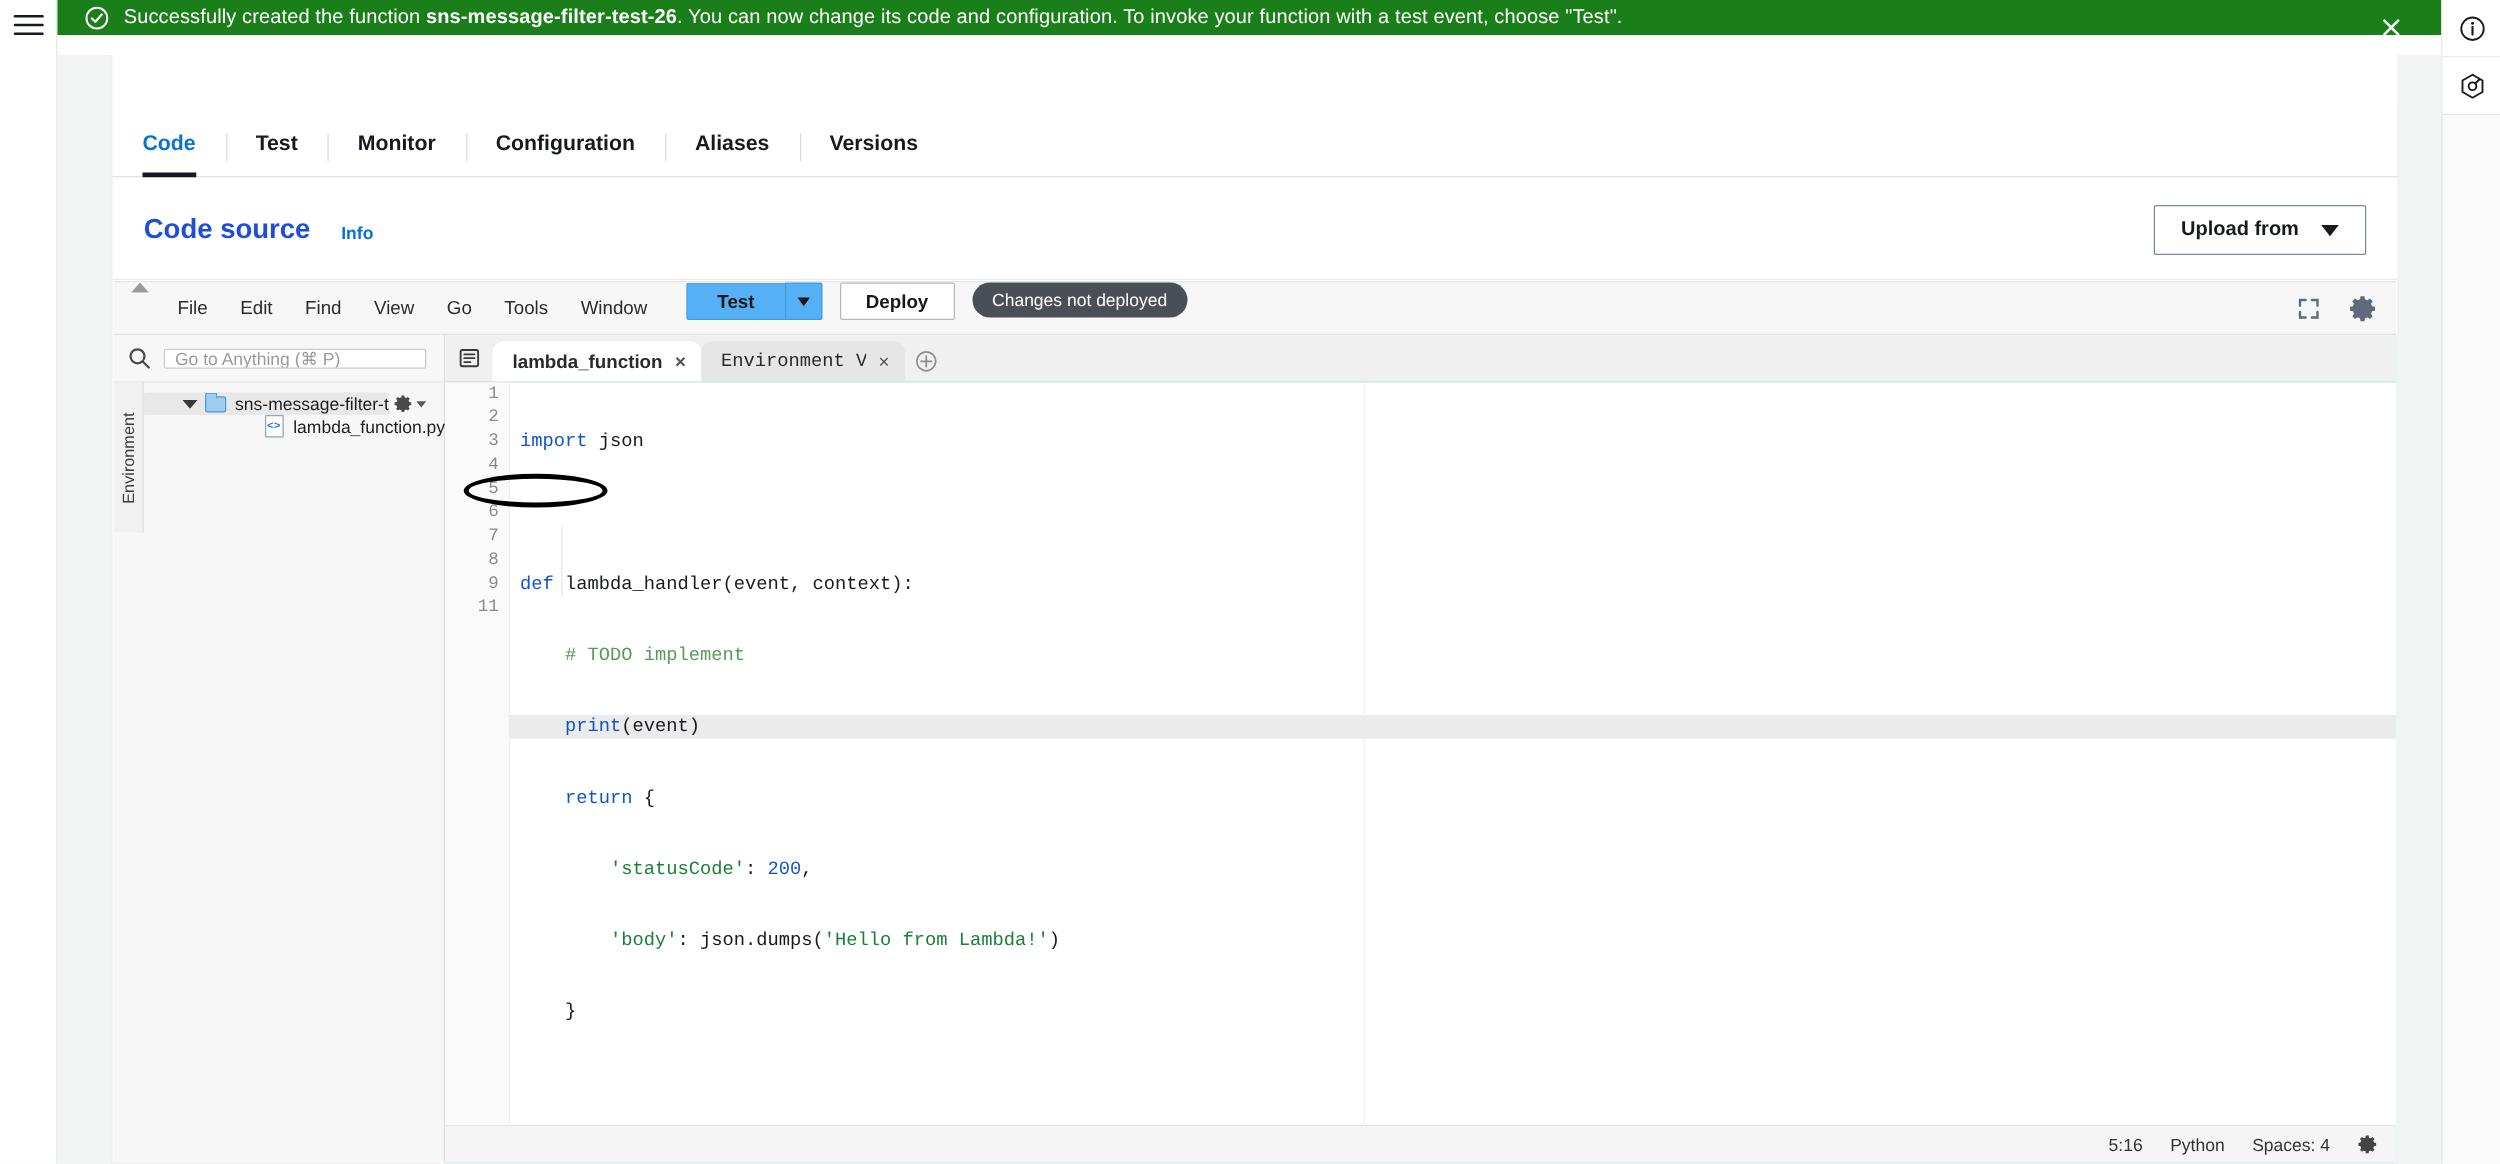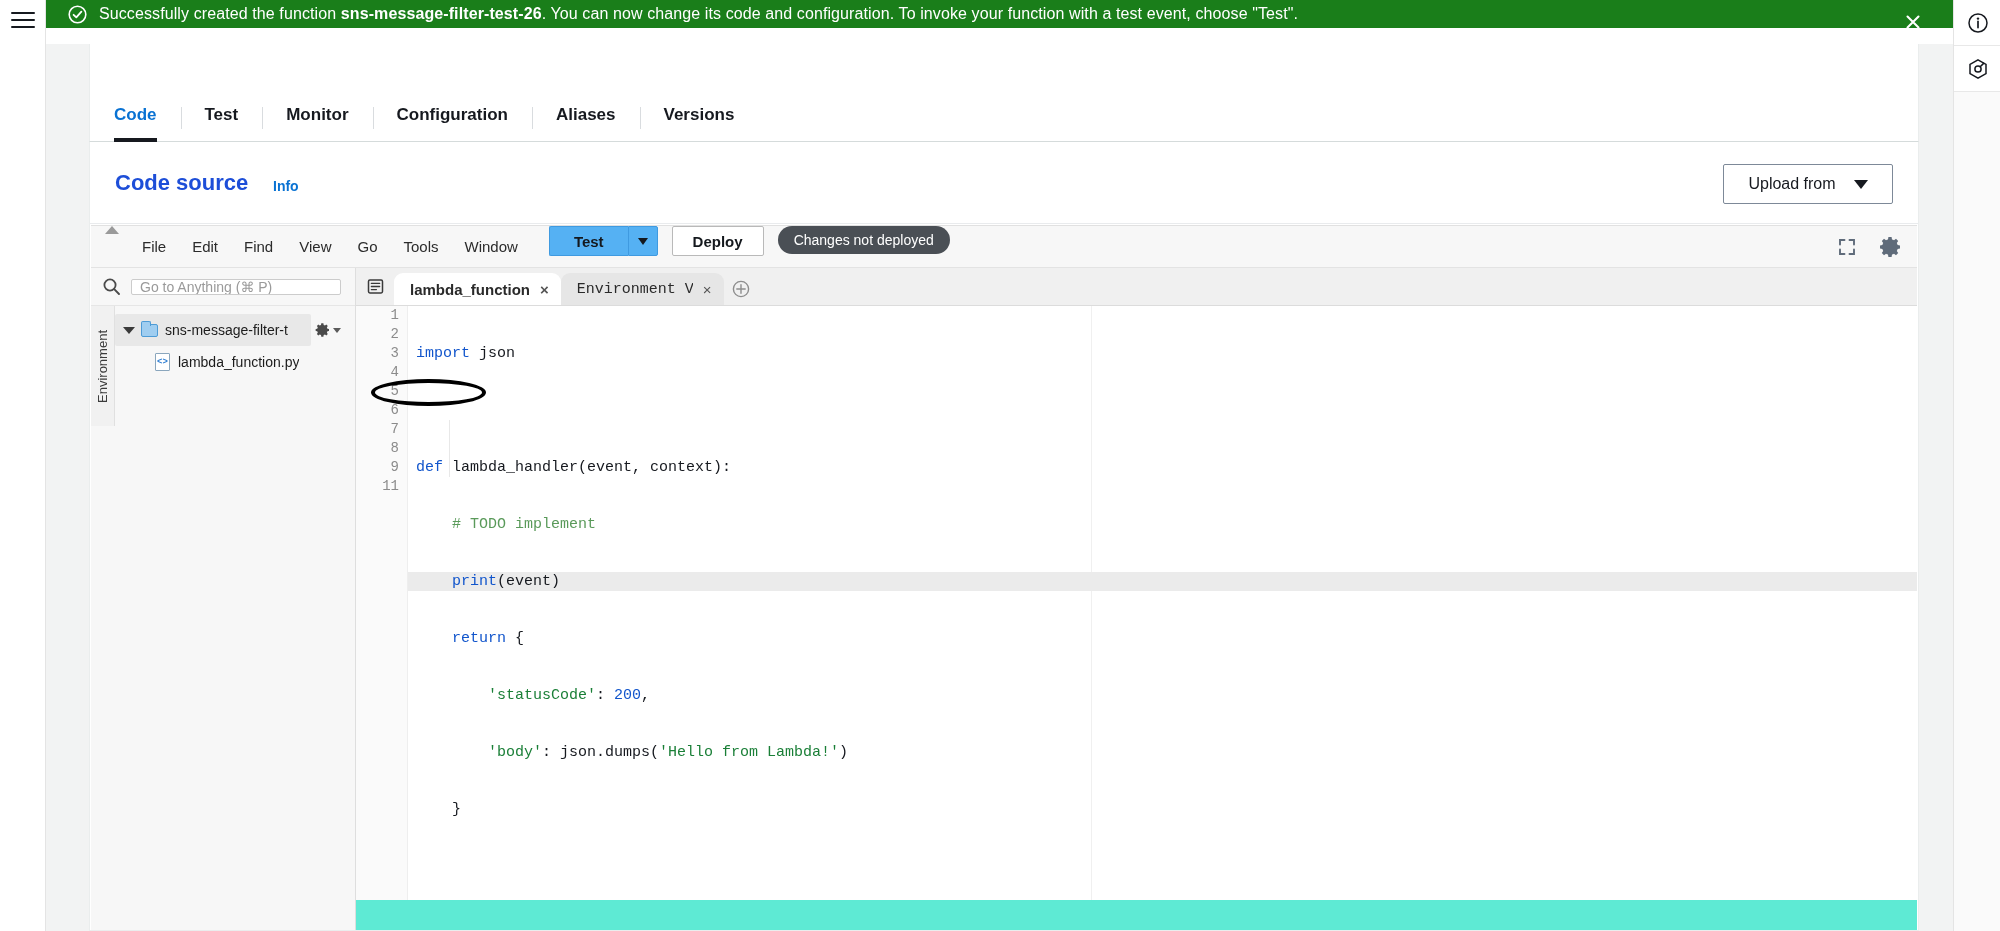--- a/index.html
+++ b/index.html
@@ -134,21 +134,21 @@
     font-size: 14px; font-weight: 700; color: #0972d3;
     cursor: pointer;
   }
   .upload-btn {
     position: absolute; right: 25px; top: 22px;
     height: 40px; min-width: 170px;
     padding: 0 18px;
     border: 1px solid #7d8998; border-radius: 2px;
     background: #ffffff;
     display: flex; align-items: center; justify-content: center; gap: 18px;
-    font-size: 16px; font-weight: 400; color: #16191f;
+    font-size: 16px; font-weight: 700; color: #16191f;
     cursor: pointer;
   }
   .caret-down {
     width: 0; height: 0;
     border-left: 7px solid transparent;
     border-right: 7px solid transparent;
     border-top: 9px solid #16191f;
   }
 
   
@@ -248,23 +248,23 @@
     background: #f1f1f1; border-right: 1px solid #e0e0e0;
     display: flex; align-items: center; justify-content: center;
   }
   .envtab span {
     writing-mode: vertical-rl; transform: rotate(180deg);
     font-size: 13px; color: #3b3b3b; white-space: nowrap;
   }
 
   .tree { position: absolute; left: 24px; top: 38px; width: 241px; padding-top: 8px; }
   .tree-row {
-    display: flex; align-items: center; height: 32px;
+    display: flex; align-items: center; height: 18px;
     font-size: 14px; color: #1c1c1c; cursor: pointer;
-    padding-left: 8px; position: relative;
+    padding-left: 8px; position: relative; justify-content: flex-end;
   }
   .tree-row.folder { background: #e8e8e8; width: 196px; border-radius: 2px; }
   .tw-caret {
     width: 0; height: 0; margin-right: 6px;
     border-left: 6px solid transparent; border-right: 6px solid transparent;
     border-top: 7px solid #3a3a3a;
   }
   .folder-icon {
     width: 17px; height: 13px; margin-right: 7px;
     background: #9fcdf0; border: 1px solid #4d9bd6; border-radius: 2px;
@@ -564,18 +564,29 @@
               <div class="ln">        <span class="str">'statusCode'</span><span>: </span><span class="num">200</span><span>,</span></div>
               <div class="ln">        <span class="str">'body'</span><span>: json.dumps(</span><span class="str">'Hello from Lambda!'</span><span>)</span></div>
               <div class="ln"><span>    }</span></div>
               <div class="ln"></div>
             </div>
 
             <div class="indent-guide"></div>
             <div class="annot"></div>
           </div>
 
+          <div class="statusbar">
+            <span>5:16</span>
+            <span>Python</span>
+            <span>Spaces: 4</span>
+            <span>
+              <svg width="17" height="17" viewBox="0 0 24 24" style="display:block">
+                <path fill="#444" d="M12 8.2a3.8 3.8 0 1 0 0 7.6 3.8 3.8 0 0 0 0-7.6zm0 5.9a2.1 2.1 0 1 1 0-4.2 2.1 2.1 0 0 1 0 4.2z"></path>
+                <path fill="#444" d="M21 13.6v-3.2l-2.4-.4a6.9 6.9 0 0 0-.8-2l1.4-2-2.2-2.2-2 1.4a6.9 6.9 0 0 0-2-.8L12.6 2h-3.2l-.4 2.4a6.9 6.9 0 0 0-2 .8l-2-1.4L2.8 6l1.4 2a6.9 6.9 0 0 0-.8 2L1 10.4v3.2l2.4.4c.2.7.5 1.4.8 2l-1.4 2 2.2 2.2 2-1.4c.6.4 1.3.6 2 .8l.4 2.4h3.2l.4-2.4c.7-.2 1.4-.4 2-.8l2 1.4 2.2-2.2-1.4-2c.4-.6.6-1.3.8-2l2.4-.4z"></path>
+              </svg>
+            </span>
+          </div>
 
         </div>
       </div>
     </div>
   </div>
 </div>
 
 </body></html>

